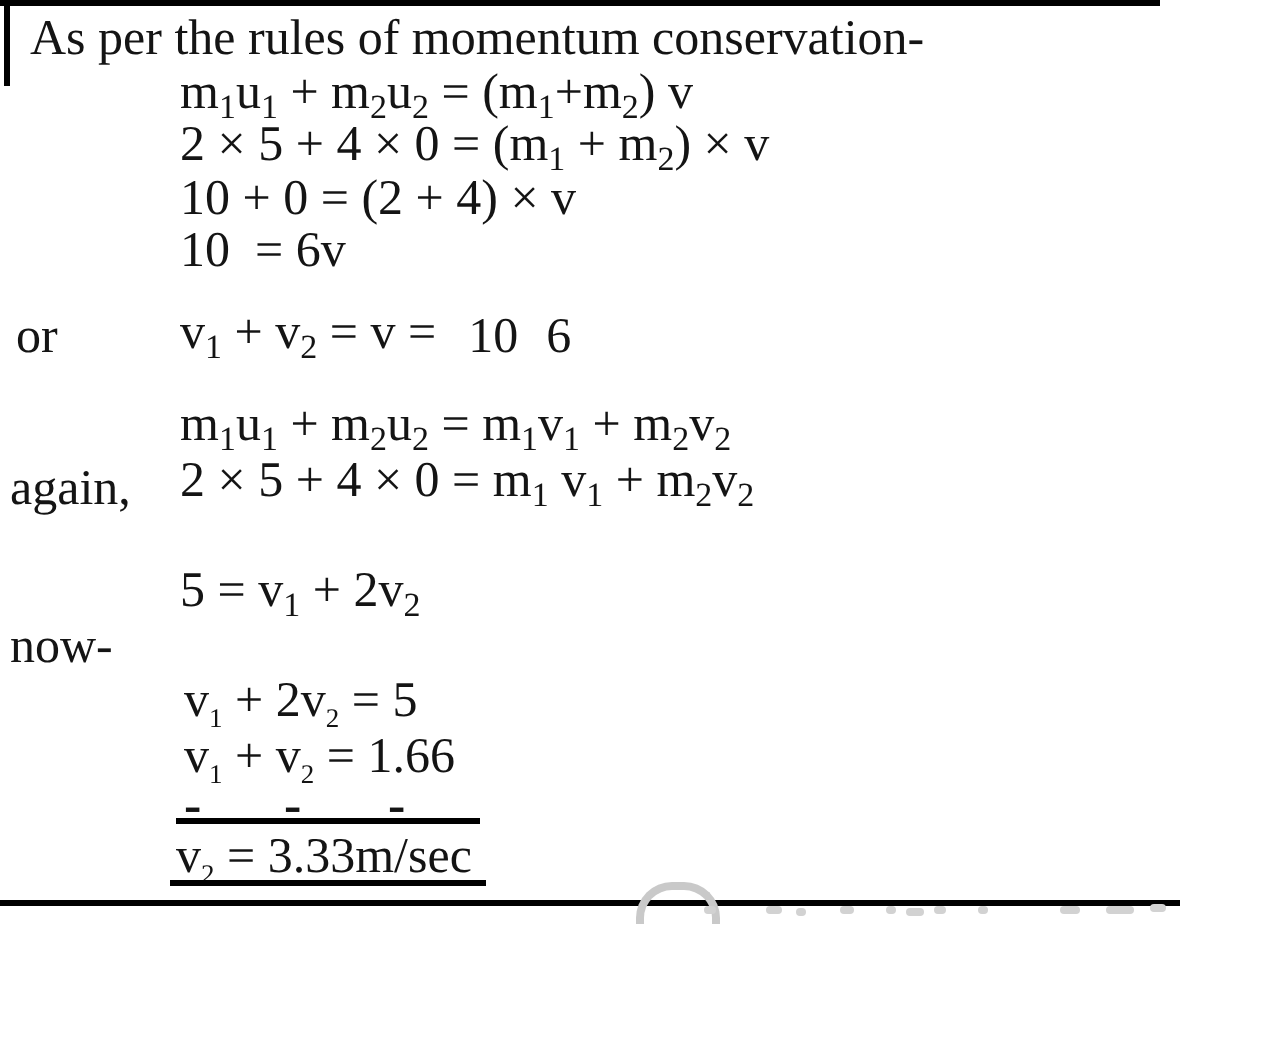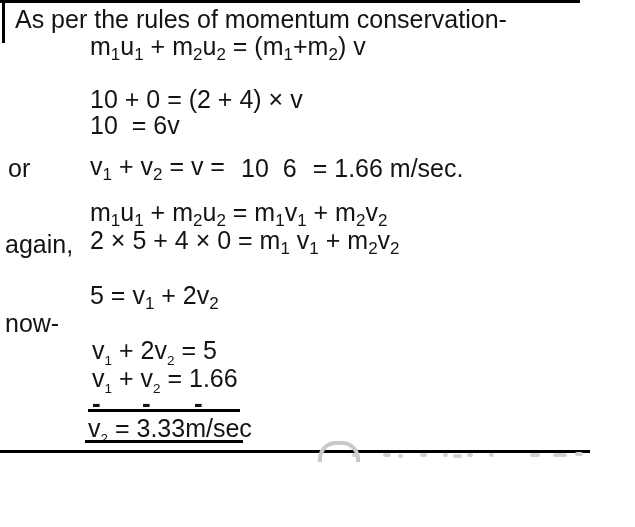--- a/index.html
+++ b/index.html
@@ -1,20 +1,20 @@
 <!DOCTYPE html>
 <html><head>
 <meta charset="utf-8">
 <style>
   html,body{margin:0;padding:0;background:#ffffff;}
   .page{
     position:relative;
     width:627px;height:527px;
     background:#ffffff;
-    font-family:Liberation Sans, sans-serif;
+    font-family:Liberation Serif, serif;
     color:#141414;
     overflow:hidden;
   }
   .line{position:absolute;font-size:25px;line-height:1.1;white-space:pre;}
   .label{position:absolute;font-size:25px;line-height:1.1;}
   .sub{font-size:68%;vertical-align:-0.28em;}
   .small .sub{font-size:54%;vertical-align:-0.42em;}
   .rule{position:absolute;background:#000000;}
   .or-row{position:absolute;display:flex;align-items:center;gap:9px;font-size:25px;}
   .frac{display:flex;flex-direction:row;align-items:center;line-height:1;}
@@ -34,32 +34,32 @@
 
 <div class="page">
 
   <div class="rule" style="left:0;top:0;width:580px;height:3px;"></div>
   <div class="rule" style="left:2px;top:0;width:3px;height:43px;"></div>
   <div class="rule" style="left:0;top:450px;width:590px;height:3px;"></div>
 
   <div class="line" style="left:15px;top:6px;">As per the rules of momentum conservation-</div>
 
   <div class="line" style="left:90px;top:33px;">m<span class="sub">1</span>u<span class="sub">1</span> + m<span class="sub">2</span>u<span class="sub">2</span> = (m<span class="sub">1</span>+m<span class="sub">2</span>) v</div>
+  <div class="line" style="left:90px;top:59px;">2 × 5 + 4 × 0 = (m<span class="sub">1</span> + m<span class="sub">2</span>) × v</div>
   <div class="line" style="left:90px;top:86px;">10 + 0 = (2 + 4) × v</div>
   <div class="line" style="left:90px;top:112px;">10  = 6v</div>
 
   <div class="label" style="left:8px;top:155px;">or</div>
   <div class="or-row" style="left:90px;top:141px;height:54px;">
     <span>v<span class="sub">1</span> + v<span class="sub">2</span> = v =</span>
     <span class="frac">
       <span class="frac-num">10</span>
       <span class="frac-bar"></span>
       <span class="frac-den">6</span>
     </span>
-    <span>= 1.66 m/sec.</span>
   </div>
 
   <div class="label" style="left:5px;top:199px;margin-top:32px;">again,</div>
   <div class="line" style="left:90px;top:199px;">m<span class="sub">1</span>u<span class="sub">1</span> + m<span class="sub">2</span>u<span class="sub">2</span> = m<span class="sub">1</span>v<span class="sub">1</span> + m<span class="sub">2</span>v<span class="sub">2</span></div>
   <div class="line" style="left:90px;top:227px;">2 × 5 + 4 × 0 = m<span class="sub">1</span> v<span class="sub">1</span> + m<span class="sub">2</span>v<span class="sub">2</span></div>
   <div class="line" style="left:90px;top:282px;">5 = v<span class="sub">1</span> + 2v<span class="sub">2</span></div>
 
   <div class="label" style="left:5px;top:310px;">now-</div>
   <div class="line small" style="left:92px;top:337px;">v<span class="sub">1</span> + 2v<span class="sub">2</span> = 5</div>
   <div class="line small" style="left:92px;top:365px;text-align:center;">v<span class="sub">1</span> + v<span class="sub">2</span> = 1.66</div>

